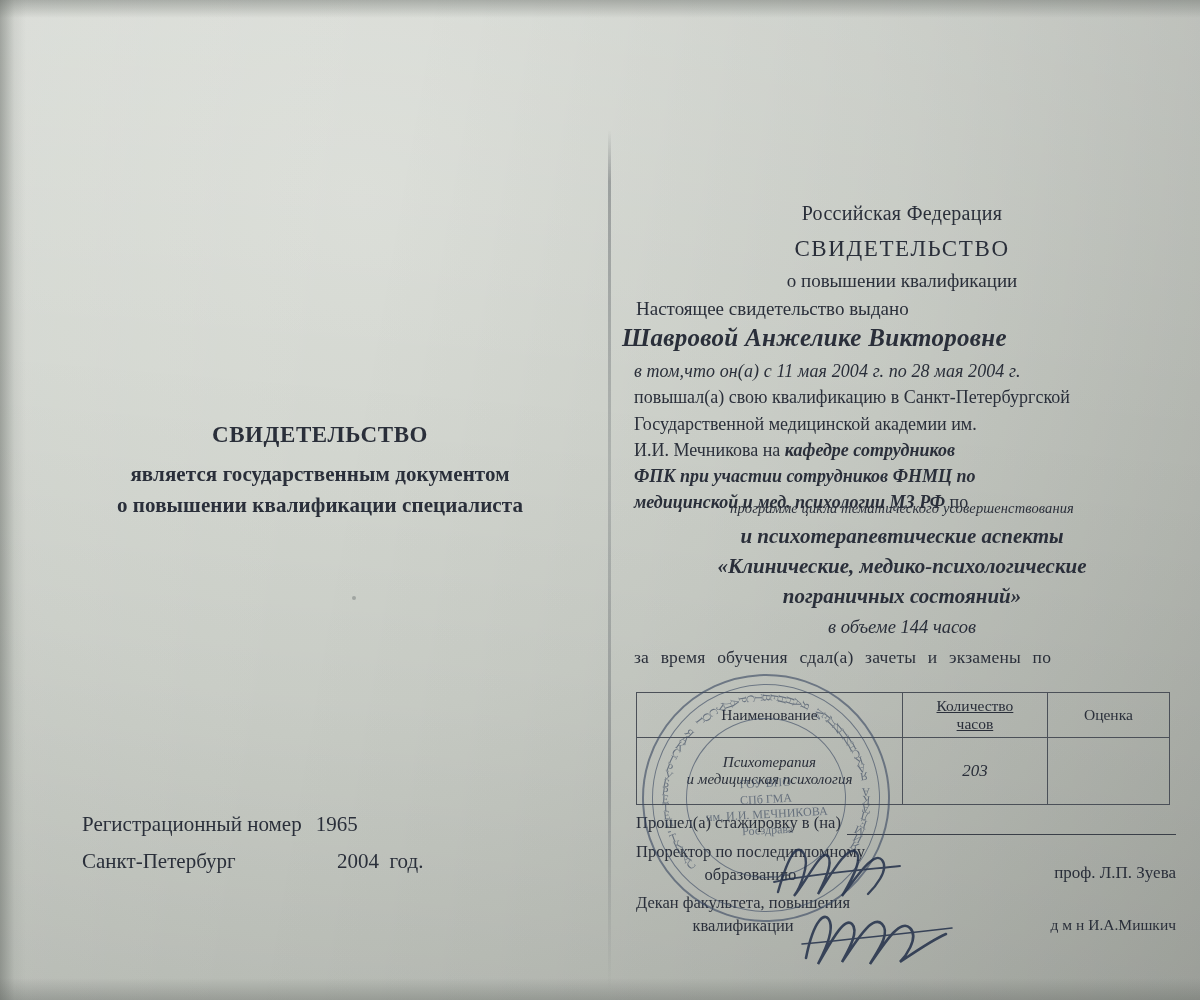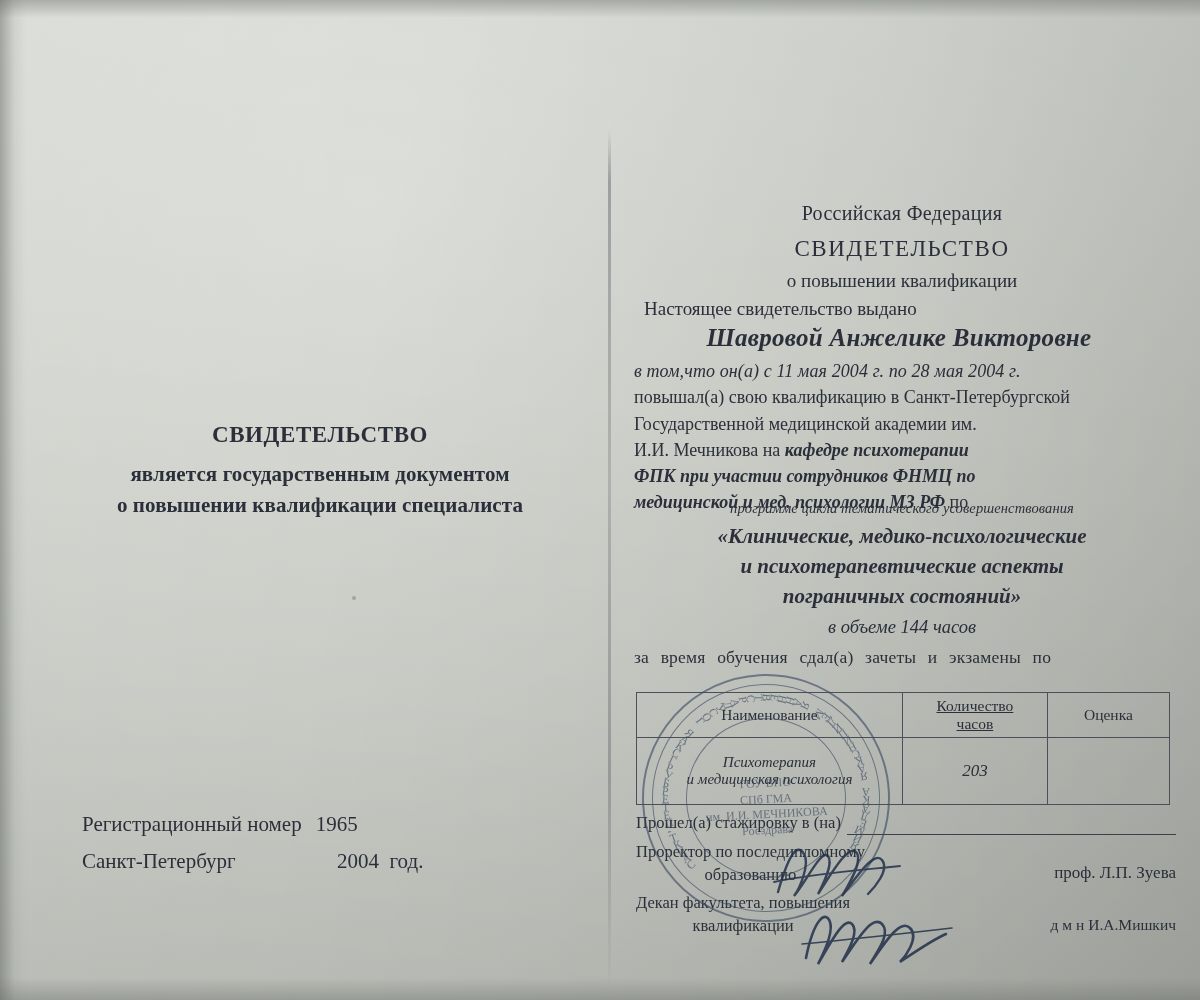--- a/index.html
+++ b/index.html
@@ -122,25 +122,24 @@
     position: absolute; left: 0; right: 0; top: 220px;
     text-align: center; font-size: 23px; letter-spacing: 1.6px;
   }
   .r-sub {
     position: absolute; left: 0; right: 0; top: 254px;
     text-align: center; font-size: 19px;
   }
   .r-issued {
     position: absolute; left: 14px; top: 282px;
     font-size: 19px;
-    margin-left: 8px;
   }
   .r-name {
     position: absolute; left: 0; right: 6px; top: 308px;
-    text-align: center;
+    text-align: left;
     font-size: 25px;
     font-weight: bold;
     font-style: italic;
     letter-spacing: 0.3px;
   }
   .r-body {
     position: absolute;
     left: 12px;
     top: 342px;
     width: 540px;
@@ -360,32 +359,32 @@
     <div class="r-svid">СВИДЕТЕЛЬСТВО</div>
     <div class="r-sub">о повышении квалификации</div>
     <div class="r-issued">Настоящее свидетельство выдано</div>
     <div class="r-name">Шавровой Анжелике Викторовне</div>
 
     <div class="r-body">
       <span class="ln ital r-line-dates">в том,что он(а) с 11 мая  2004 г. по 28  мая  2004 г.</span>
       <span class="ln">повышал(а) свою квалификацию в Санкт-Петербургской</span>
       <span class="ln">Государственной     медицинской        академии   им.</span>
       <span class="ln">
-        <span>И.И. Мечникова   на  </span><span class="bi">кафедре  психотерапии</span>
+        <span>И.И. Мечникова   на  </span><span class="bi">кафедре  сотрудников</span>
       </span>
       <span class="ln bi">ФПК при участии сотрудников ФНМЦ по</span>
       <span class="ln">
         <span class="bi">медицинской и мед. психологии МЗ РФ</span><span>  по</span>
       </span>
     </div>
 
     <div class="r-course">
       <div class="prog-note">программе  цикла  тематического  усовершенствования</div>
+      <div class="course-title">и психотерапевтические аспекты</div>
       <div class="course-title">«Клинические, медико-психологические</div>
-      <div class="course-title">и психотерапевтические аспекты</div>
       <div class="course-title">пограничных состояний»</div>
       <div class="course-hours">в объеме  144  часов</div>
     </div>
 
     <div class="r-exams">
       <span class="spread one">за  время  обучения  сдал(а)  зачеты  и  экзамены  по</span>
     </div>
 
     <table class="marks-table">
       <thead>

